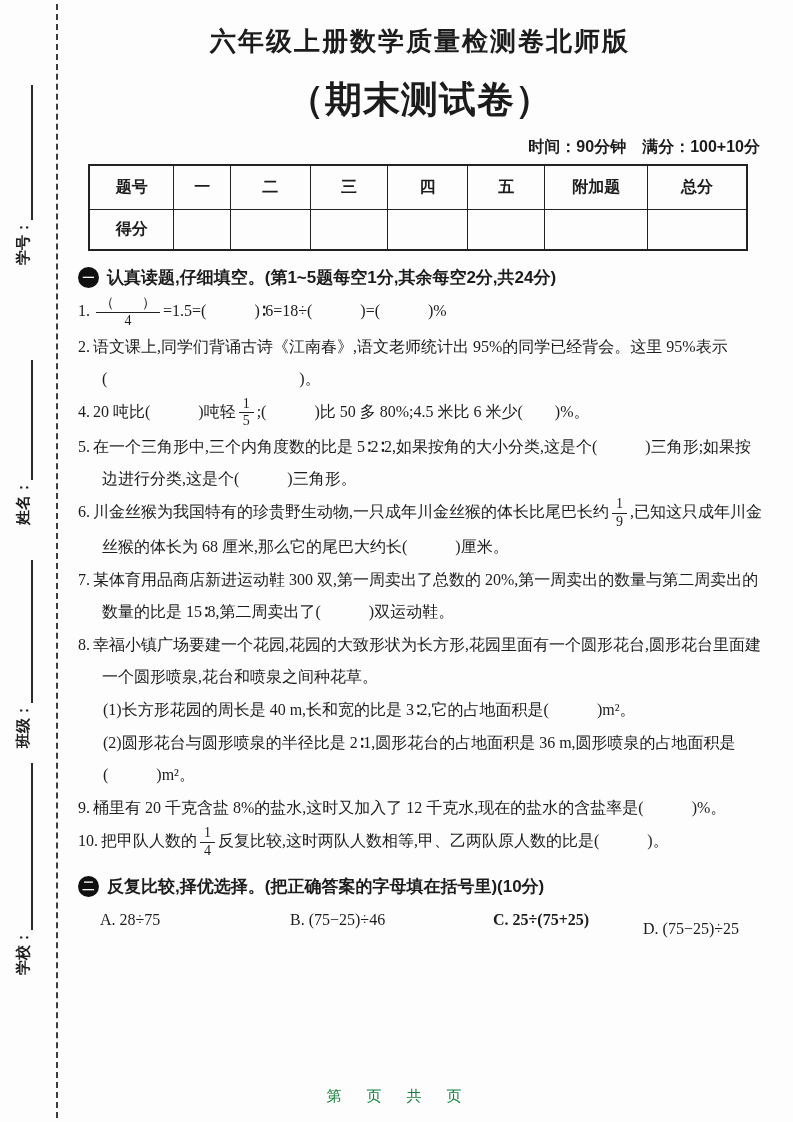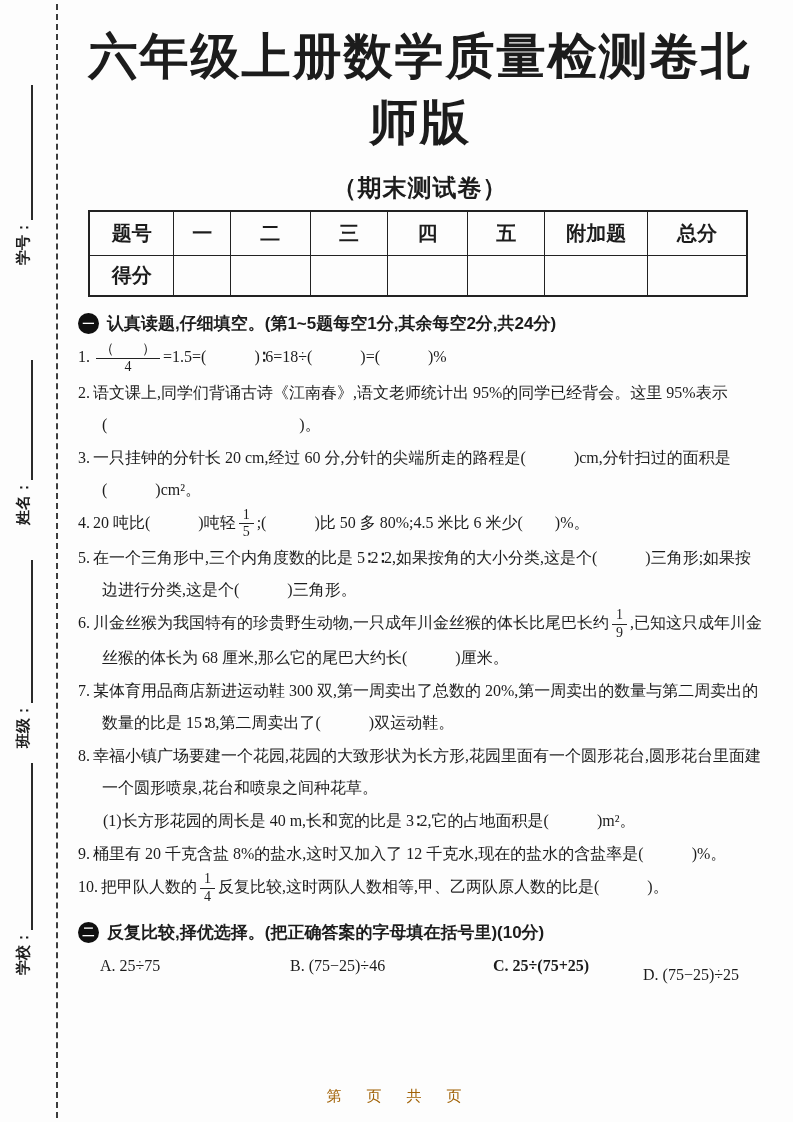--- a/index.html
+++ b/index.html
@@ -11,28 +11,28 @@
              display:flex;align-items:flex-end;white-space:nowrap;
              font-family:"Liberation Sans",sans-serif;font-weight:bold;font-size:15px;}
   .side-blank{flex:1;border-bottom:2px solid #2a2a2a;height:1.05em;}
   .si-1{top:265px;width:180px;}
   .si-2{top:525px;width:165px;}
   .si-3{top:748px;width:188px;}
   .si-4{top:975px;width:212px;}
   
   .main{position:absolute;left:78px;top:0;width:684px;}
   .title{margin-top:24px;text-align:center;font-family:"Liberation Sans",sans-serif;
-         font-weight:bold;font-size:49px;letter-spacing:2px;}
+         font-weight:bold;font-size:26px;letter-spacing:2px;}
   .subtitle{margin-top:16px;text-align:center;font-family:"Liberation Sans",sans-serif;
-            font-weight:bold;font-size:24px;letter-spacing:1px;}
+            font-weight:bold;font-size:37px;letter-spacing:1px;}
   .meta{margin-top:12px;text-align:right;font-family:"Liberation Sans",sans-serif;
         font-weight:bold;font-size:16px;padding-right:2px;}
   
   .score-table{margin:6px 0 0 10px;width:660px;border-collapse:collapse;border:2.5px solid #222;
-               font-family:Liberation Serif, serif;font-weight:bold;font-size:20px;}
+               font-family:Liberation Serif, serif;font-weight:bold;font-size:16px;}
   .score-table td{border:1.5px solid #222;text-align:center;padding:0;}
   .score-table tr:first-child td{height:43px;}
   .score-table tr:last-child td{height:39px;}
   
   .sec-header{display:flex;align-items:center;gap:8px;margin-top:15px;
               font-family:"Liberation Sans",sans-serif;font-weight:bold;font-size:17px;}
   .badge{flex:0 0 auto;width:21px;height:21px;border-radius:50%;background:#101010;color:#fff;
          display:flex;align-items:center;justify-content:center;font-size:12px;line-height:1;}
   
   .qwrap{margin-top:6px;font-size:16px;line-height:2.0;}
@@ -42,21 +42,21 @@
   .frac{display:inline-block;vertical-align:middle;text-align:center;line-height:1.2;
         font-size:14px;margin:0 3px;text-indent:0;}
   .frac .fn{display:block;border-bottom:1.5px solid #222;padding:0 4px;}
   .frac .fd{display:block;}
   .opts{display:flex;padding-left:22px;margin-top:1px;font-size:16px;line-height:2.0;}
   .opt-a{width:190px;}
   .opt-b{width:203px;}
   .opt-c{width:150px;font-weight:bold;}
   .opt-d{flex:1;margin-top:9px;}
   .footer{position:absolute;bottom:16px;left:0;width:100%;text-align:center;
-          font-family:"Liberation Sans",sans-serif;font-size:15px;letter-spacing:5px;color:#a16207;}
+          font-family:"Liberation Sans",sans-serif;font-size:15px;letter-spacing:5px;color:#15803d;}
 </style>
 </head>
 <body>
 
 <div class="page">
 
   <div class="seal-line"></div>
 
   <div class="side-item si-1">
     <span class="side-label">学号：</span>
@@ -72,20 +72,21 @@
   </div>
   <div class="side-item si-4">
     <span class="side-label">学校：</span>
     <span class="side-blank"></span>
   </div>
 
   <div class="main">
 
     <div class="title">六年级上册数学质量检测卷北师版</div>
     <div class="subtitle">（期末测试卷）</div>
+    <div class="meta">时间：90分钟　满分：100+10分</div>
 
     <table class="score-table">
       <colgroup>
         <col style="width:12.9%">
           <col style="width:8.6%">
           <col style="width:12.1%">
           <col style="width:11.8%">
         <col style="width:12.1%">
           <col style="width:11.8%">
           <col style="width:15.6%">
@@ -123,23 +124,20 @@
     <div class="qwrap">
 
       <div class="q">
         <span class="no">1.</span><span class="frac"><span class="fn">（　　）</span><span class="fd">4</span></span><span>=1.5=(　　　)∶6=18÷(　　　)=(　　　)%</span>
       </div>
 
       <div class="q">
         <span class="no">2.</span><span>语文课上,同学们背诵古诗《江南春》,语文老师统计出 95%的同学已经背会。这里 95%表示(　　　　　　　　　　　　)。</span>
       </div>
 
-      <div class="q">
-        <span class="no">3.</span><span>一只挂钟的分针长 20 cm,经过 60 分,分针的尖端所走的路程是(　　　)cm,分针扫过的面积是(　　　)cm²。</span>
-      </div>
 
       <div class="q">
         <span class="no">4.</span><span>20 吨比(　　　)吨轻</span><span class="frac"><span class="fn">1</span><span class="fd">5</span></span><span>;(　　　)比 50 多 80%;4.5 米比 6 米少(　　)%。</span>
       </div>
 
       <div class="q">
         <span class="no">5.</span><span>在一个三角形中,三个内角度数的比是 5∶2∶2,如果按角的大小分类,这是个(　　　)三角形;如果按边进行分类,这是个(　　　)三角形。</span>
       </div>
 
       <div class="q">
@@ -147,38 +145,39 @@
       </div>
 
       <div class="q">
         <span class="no">7.</span><span>某体育用品商店新进运动鞋 300 双,第一周卖出了总数的 20%,第一周卖出的数量与第二周卖出的数量的比是 15∶8,第二周卖出了(　　　)双运动鞋。</span>
       </div>
 
       <div class="q">
         <span class="no">8.</span><span>幸福小镇广场要建一个花园,花园的大致形状为长方形,花园里面有一个圆形花台,圆形花台里面建一个圆形喷泉,花台和喷泉之间种花草。</span>
       </div>
       <div class="q-sub">(1)长方形花园的周长是 40 m,长和宽的比是 3∶2,它的占地面积是(　　　)m²。</div>
+      <div class="q-sub">(2)圆形花台与圆形喷泉的半径比是 2∶1,圆形花台的占地面积是 36 m,圆形喷泉的占地面积是(　　　)m²。</div>
 
       <div class="q">
         <span class="no">9.</span><span>桶里有 20 千克含盐 8%的盐水,这时又加入了 12 千克水,现在的盐水的含盐率是(　　　)%。</span>
       </div>
 
       <div class="q">
         <span class="no">10.</span><span>把甲队人数的</span><span class="frac"><span class="fn">1</span><span class="fd">4</span></span><span>反复比较,这时两队人数相等,甲、乙两队原人数的比是(　　　)。</span>
       </div>
     </div>
 
     <div class="sec-header">
       <span class="badge">二</span>
       <span>反复比较,择优选择。(把正确答案的字母填在括号里)(10分)</span>
     </div>
 
     <div class="qwrap">
       <div class="opts">
-        <span class="opt-a">A. 25÷75</span>
+        <span class="opt-a">A. 28÷75</span>
         <span class="opt-b">B. (75−25)÷46</span>
         <span class="opt-c">C. 25÷(75+25)</span>
         <span class="opt-d">D. (75−25)÷25</span>
       </div>
     </div>
 
   </div>
 
   <div class="footer">第　页　共　页</div>
 

